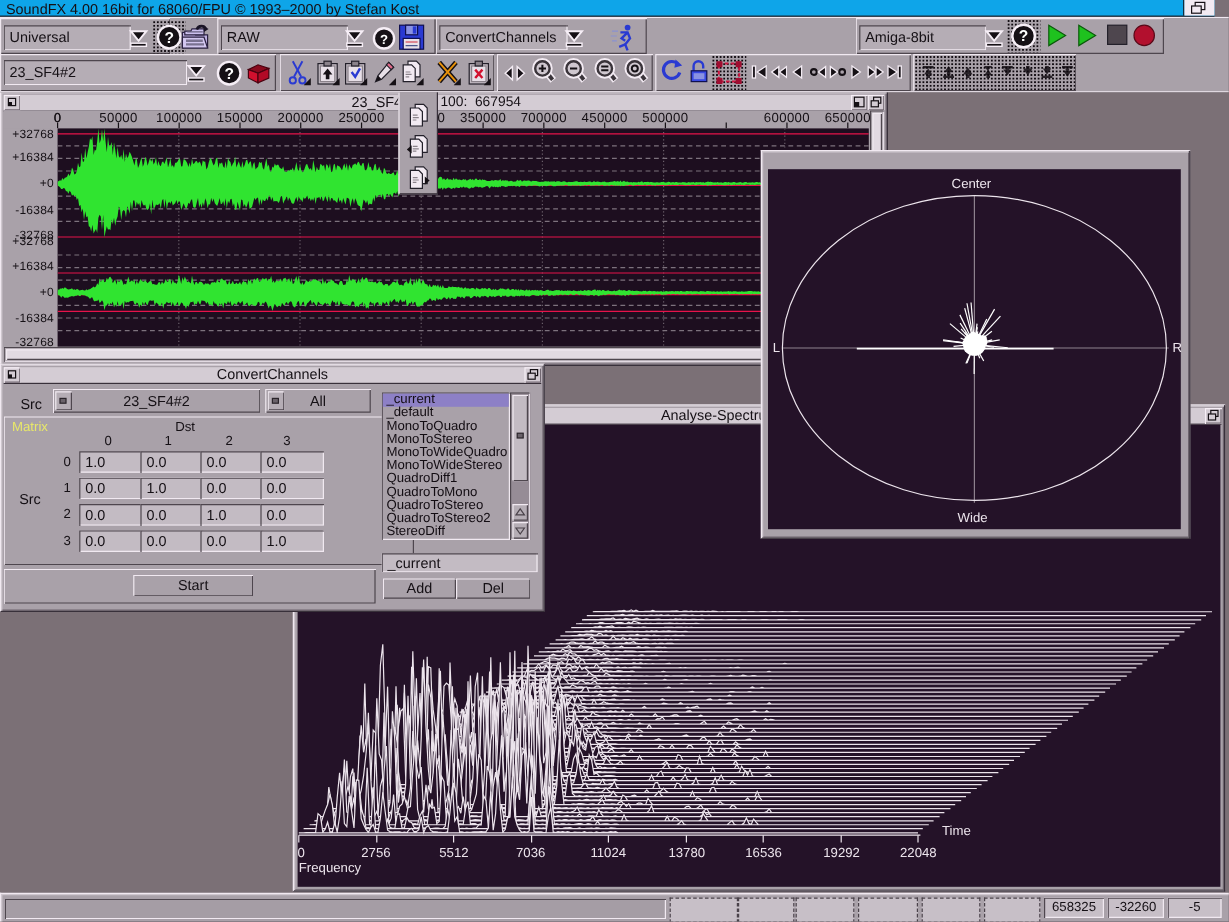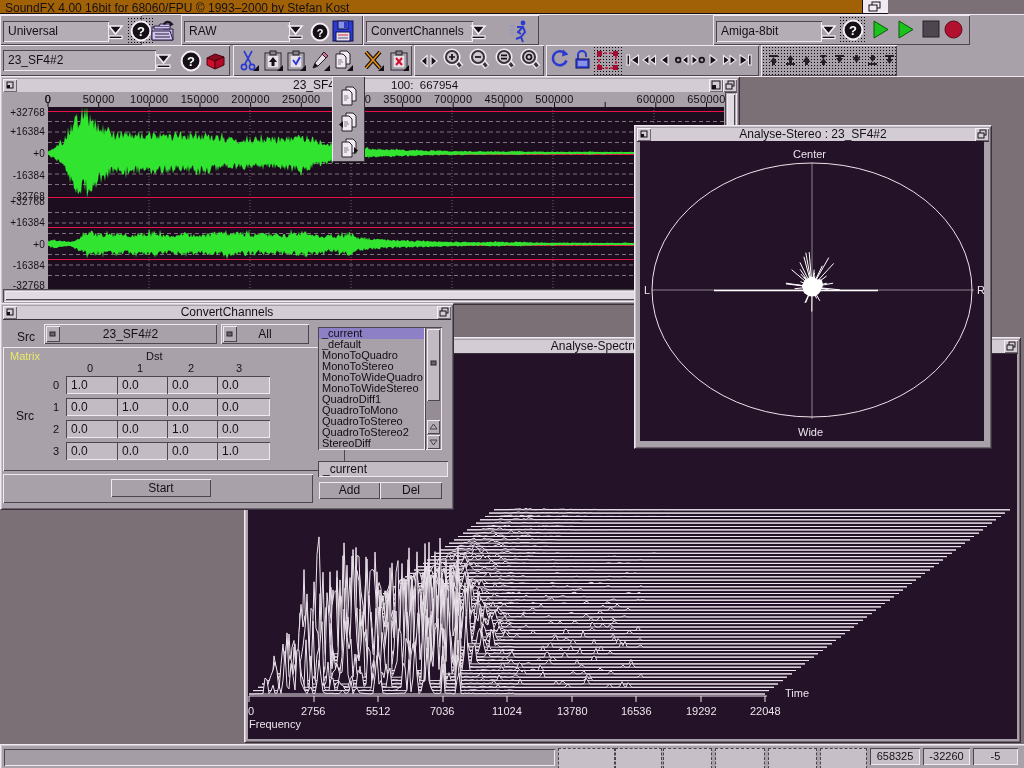--- a/index.html
+++ b/index.html
@@ -115,21 +115,21 @@
   <div class="wlbl" style="left:502px;top:351px;">22048</div>
   <div class="wlbl" style="left:1px;top:364px;">Frequency</div>
   <div class="wlbl" style="left:537px;top:333px;">Time</div>
  </div>
 </div>
 
 <div class="win" id="wavewin" style="left:0px;top:76px;width:738px;height:227px;">
  <div class="tbar" style="text-align:left;">
    <div class="abs" style="left:290px;">23_SF4#2</div>
    <div class="abs" style="left:360px;top:0;bottom:0;width:1px;background:#38303a;"></div>
-   <div class="abs" style="left:364px;font-size:11.5px;margin-left:24px;">100:&nbsp; 667954</div>
+   <div class="abs" style="left:364px;font-size:11.5px;">100:&nbsp; 667954</div>
    <div class="gad" style="left:0;">
         <svg width="14" height="13">
           <rect x="4" y="3" width="6" height="6" fill="none" stroke="#151015"></rect>
           <rect x="4" y="6" width="3" height="3" fill="#151015"></rect>
         </svg>
       </div>
    <div class="gad" style="right:14px;">
         <svg width="14" height="13">
           <rect x="3" y="2" width="8" height="8" fill="none" stroke="#151015"></rect>
           <rect x="3" y="6" width="4" height="4" fill="#151015"></rect>
@@ -236,34 +236,20 @@
  <div class="abs sunk" style="left:724px;top:15px;width:12px;height:197px;background:#b5adb5;">
   <div class="abs raised" style="left:2px;top:2px;width:8px;height:193px;background:#e2dae2;"></div>
  </div>
 
  <div class="abs sunk" style="left:2px;top:212px;width:734px;height:13px;background:#b5adb5;">
   <div class="abs raised" style="left:2px;top:2px;width:730px;height:9px;background:#e2dae2;"></div>
  </div>
 </div>
 
 <div class="win" id="stereowin" style="left:634px;top:125px;width:356px;height:322px;">
- <div class="tbar">Analyse-Stereo : 23_SF4#2
-   <div class="gad" style="left:0;">
-        <svg width="14" height="13">
-          <rect x="4" y="3" width="6" height="6" fill="none" stroke="#151015"></rect>
-          <rect x="4" y="6" width="3" height="3" fill="#151015"></rect>
-        </svg>
-      </div>
-   <div class="gad" style="right:0;">
-        <svg width="14" height="13">
-          <rect x="5" y="2" width="6" height="5" fill="none" stroke="#151015"></rect>
-          <rect x="3" y="5" width="6" height="5" fill="#d4ccd4" stroke="#151015"></rect>
-        </svg>
-      </div>
- </div>
  <div class="abs" style="left:5px;top:15px;width:344px;height:300px;background:#241228;">
   <svg width="344" height="300" style="position:absolute;left:0;top:0;">
    <line x1="172" y1="22" x2="172" y2="278" stroke="#8d818d"></line>
    <line x1="12" y1="149" x2="334" y2="149" stroke="#8d818d"></line>
    <line x1="74" y1="149.5" x2="238" y2="149.5" stroke="#ffffff" stroke-width="1.6"></line>
    <ellipse cx="172" cy="149" rx="160" ry="127" fill="none" stroke="#ece4ec"></ellipse>
    <g stroke="#fff" stroke-width="1">
 <circle cx="172" cy="146" r="9.5" fill="#fff" stroke="none"></circle>
 <circle cx="164.5" cy="144.8" r="2.5" fill="#fff" stroke="none"></circle>
 <circle cx="175.2" cy="142.1" r="2.1" fill="#fff" stroke="none"></circle>
@@ -478,21 +464,21 @@
             <line x1="7" y1="12" x2="11" y2="12"></line>
             <line x1="7" y1="14" x2="12" y2="14"></line>
             <line x1="7" y1="16" x2="10" y2="16"></line>
           </g>
           <path d="M17 11 L21 14.5 L17 18 Z" fill="#151015"></path>
         </g>
       </svg>
     </div>
 </div>
 
-<div class="abs" style="left:0;top:0;width:888px;height:13px;background:#a16207;border-bottom:1px solid #151015;">
+<div class="abs" style="left:0;top:0;width:1012px;height:13px;background:#0ea5e9;border-bottom:1px solid #151015;">
  <div class="lbl" style="left:5px;top:1px;font-size:12px;">SoundFX 4.00 16bit for 68060/FPU © 1993–2000 by Stefan Kost</div>
  <div class="abs" style="right:25px;top:0;width:1px;height:13px;background:#151015;"></div>
  <div class="abs" style="right:0;top:0;width:25px;height:13px;background:#f2eaf2;">
   <svg width="24" height="14">
         <rect x="9" y="2" width="8" height="6" fill="none" stroke="#151015"></rect>
         <rect x="6" y="5" width="8" height="6" fill="#f2eaf2" stroke="#151015"></rect>
       </svg>
  </div>
 </div>
 

